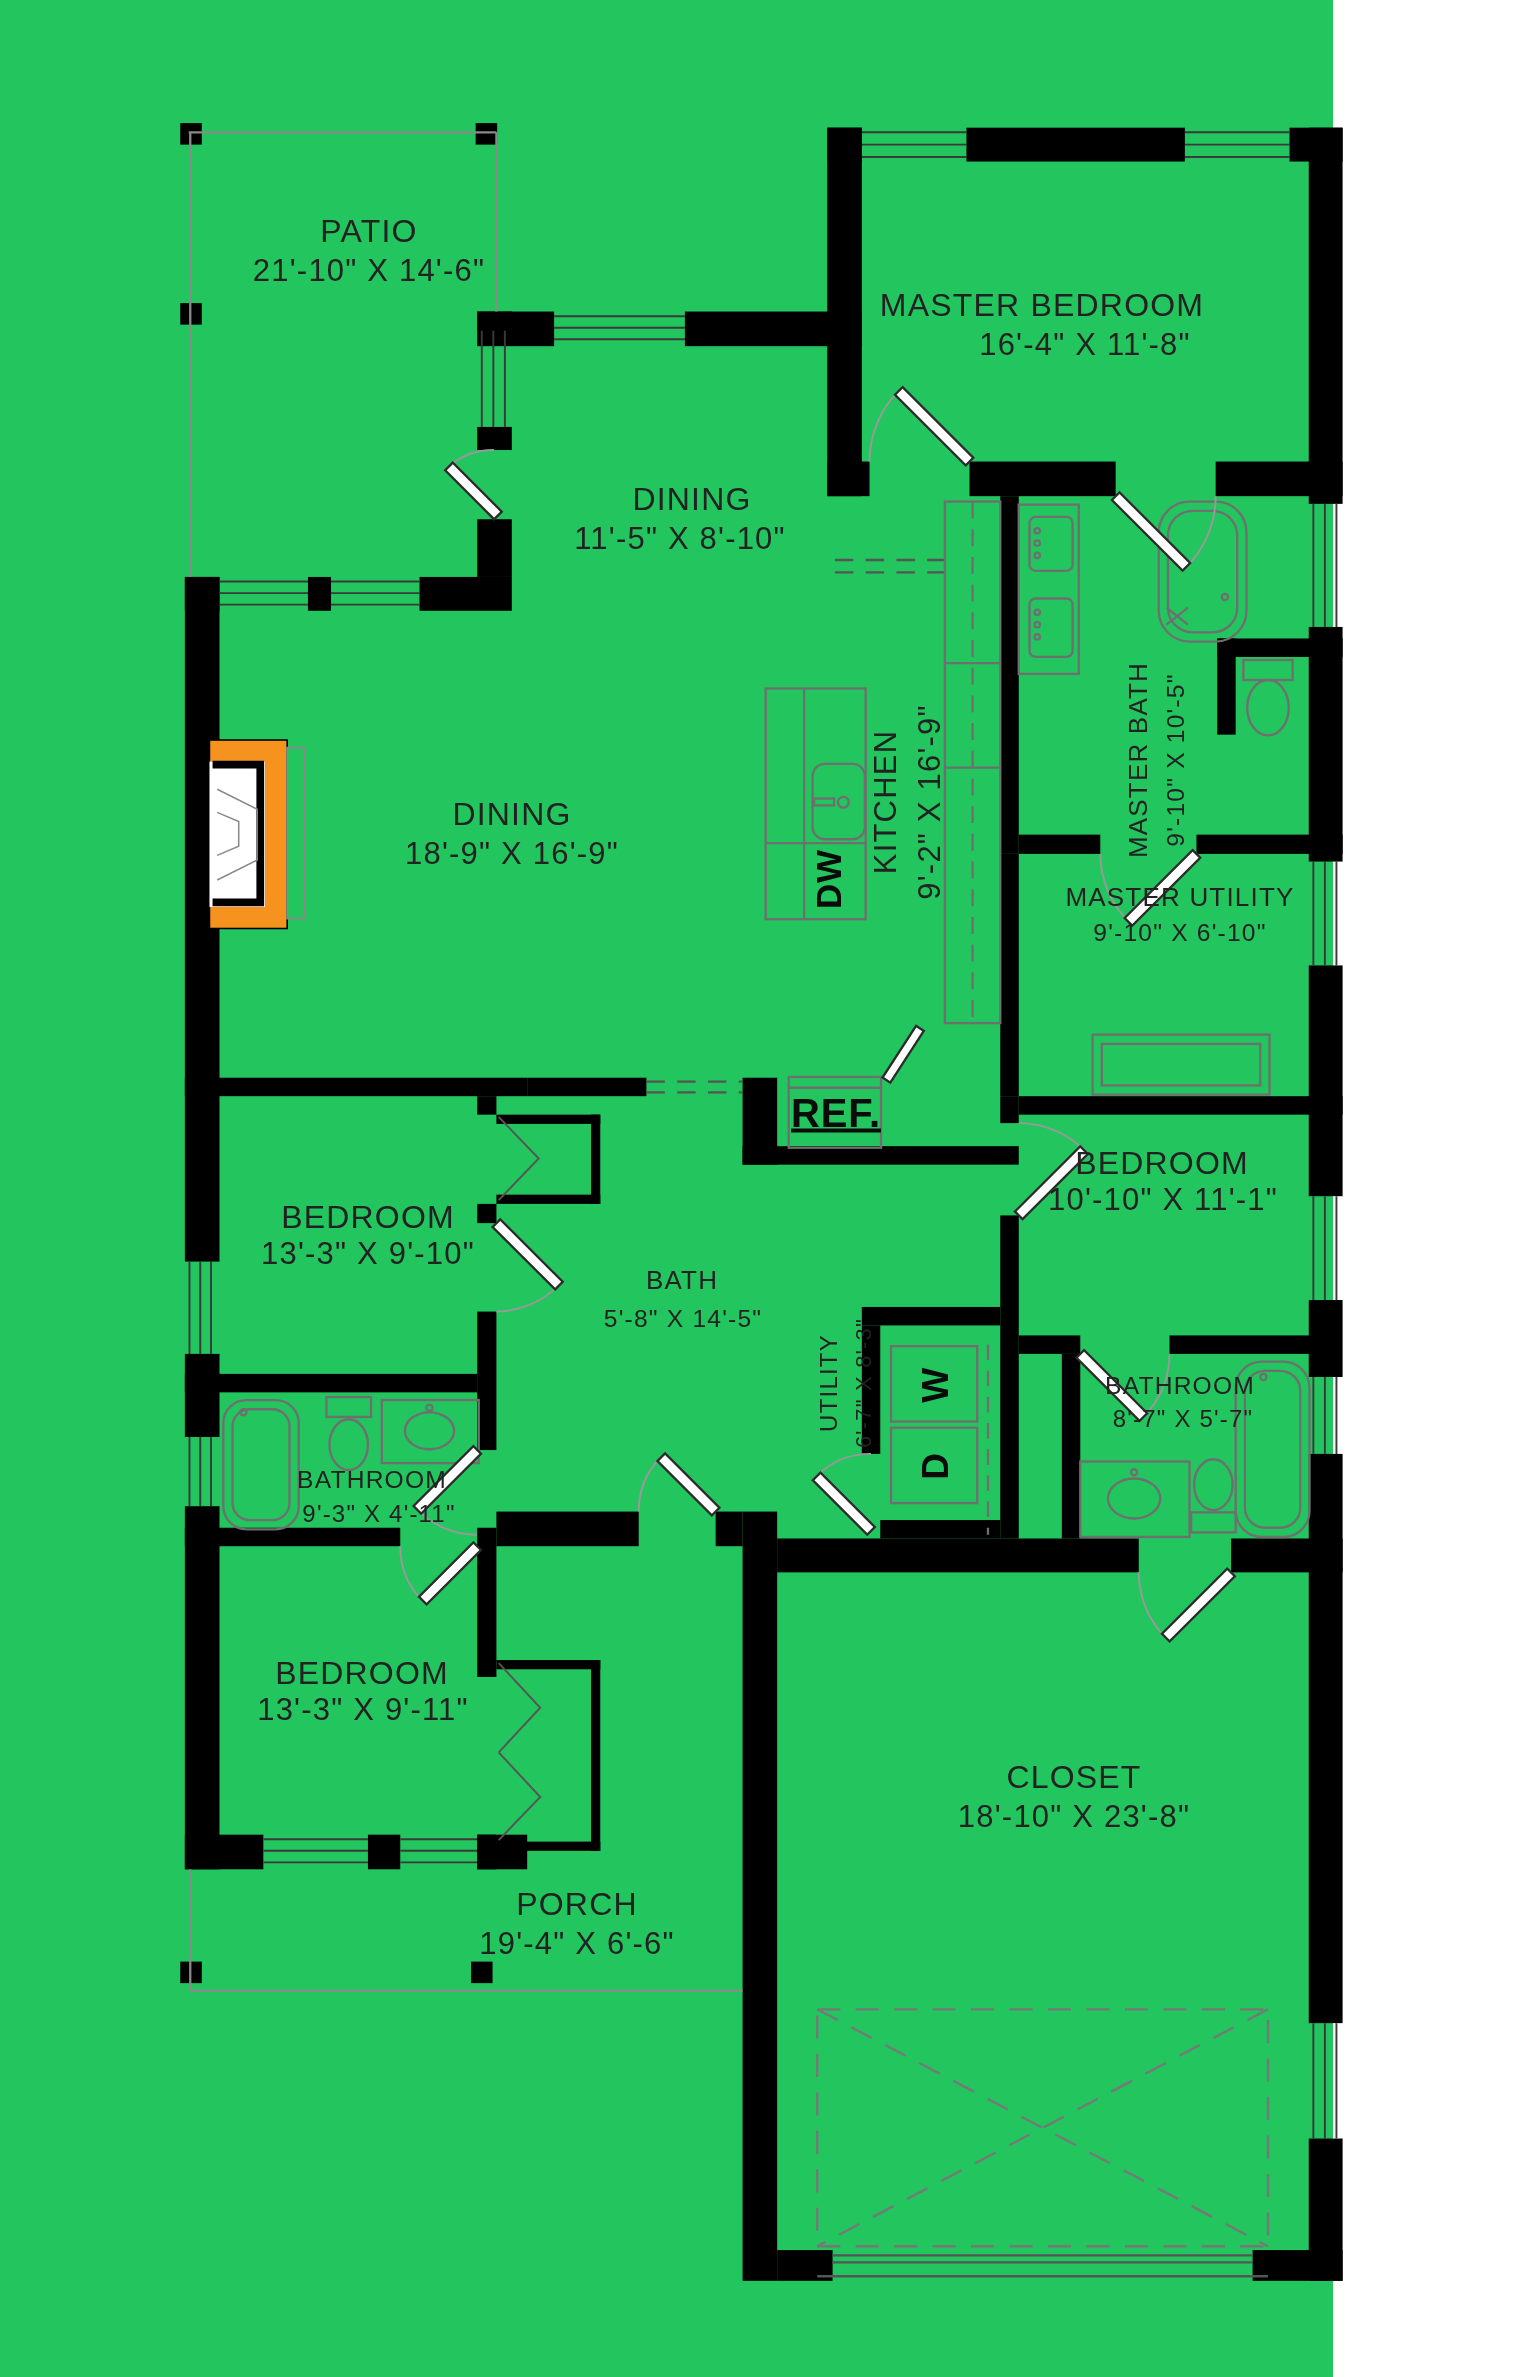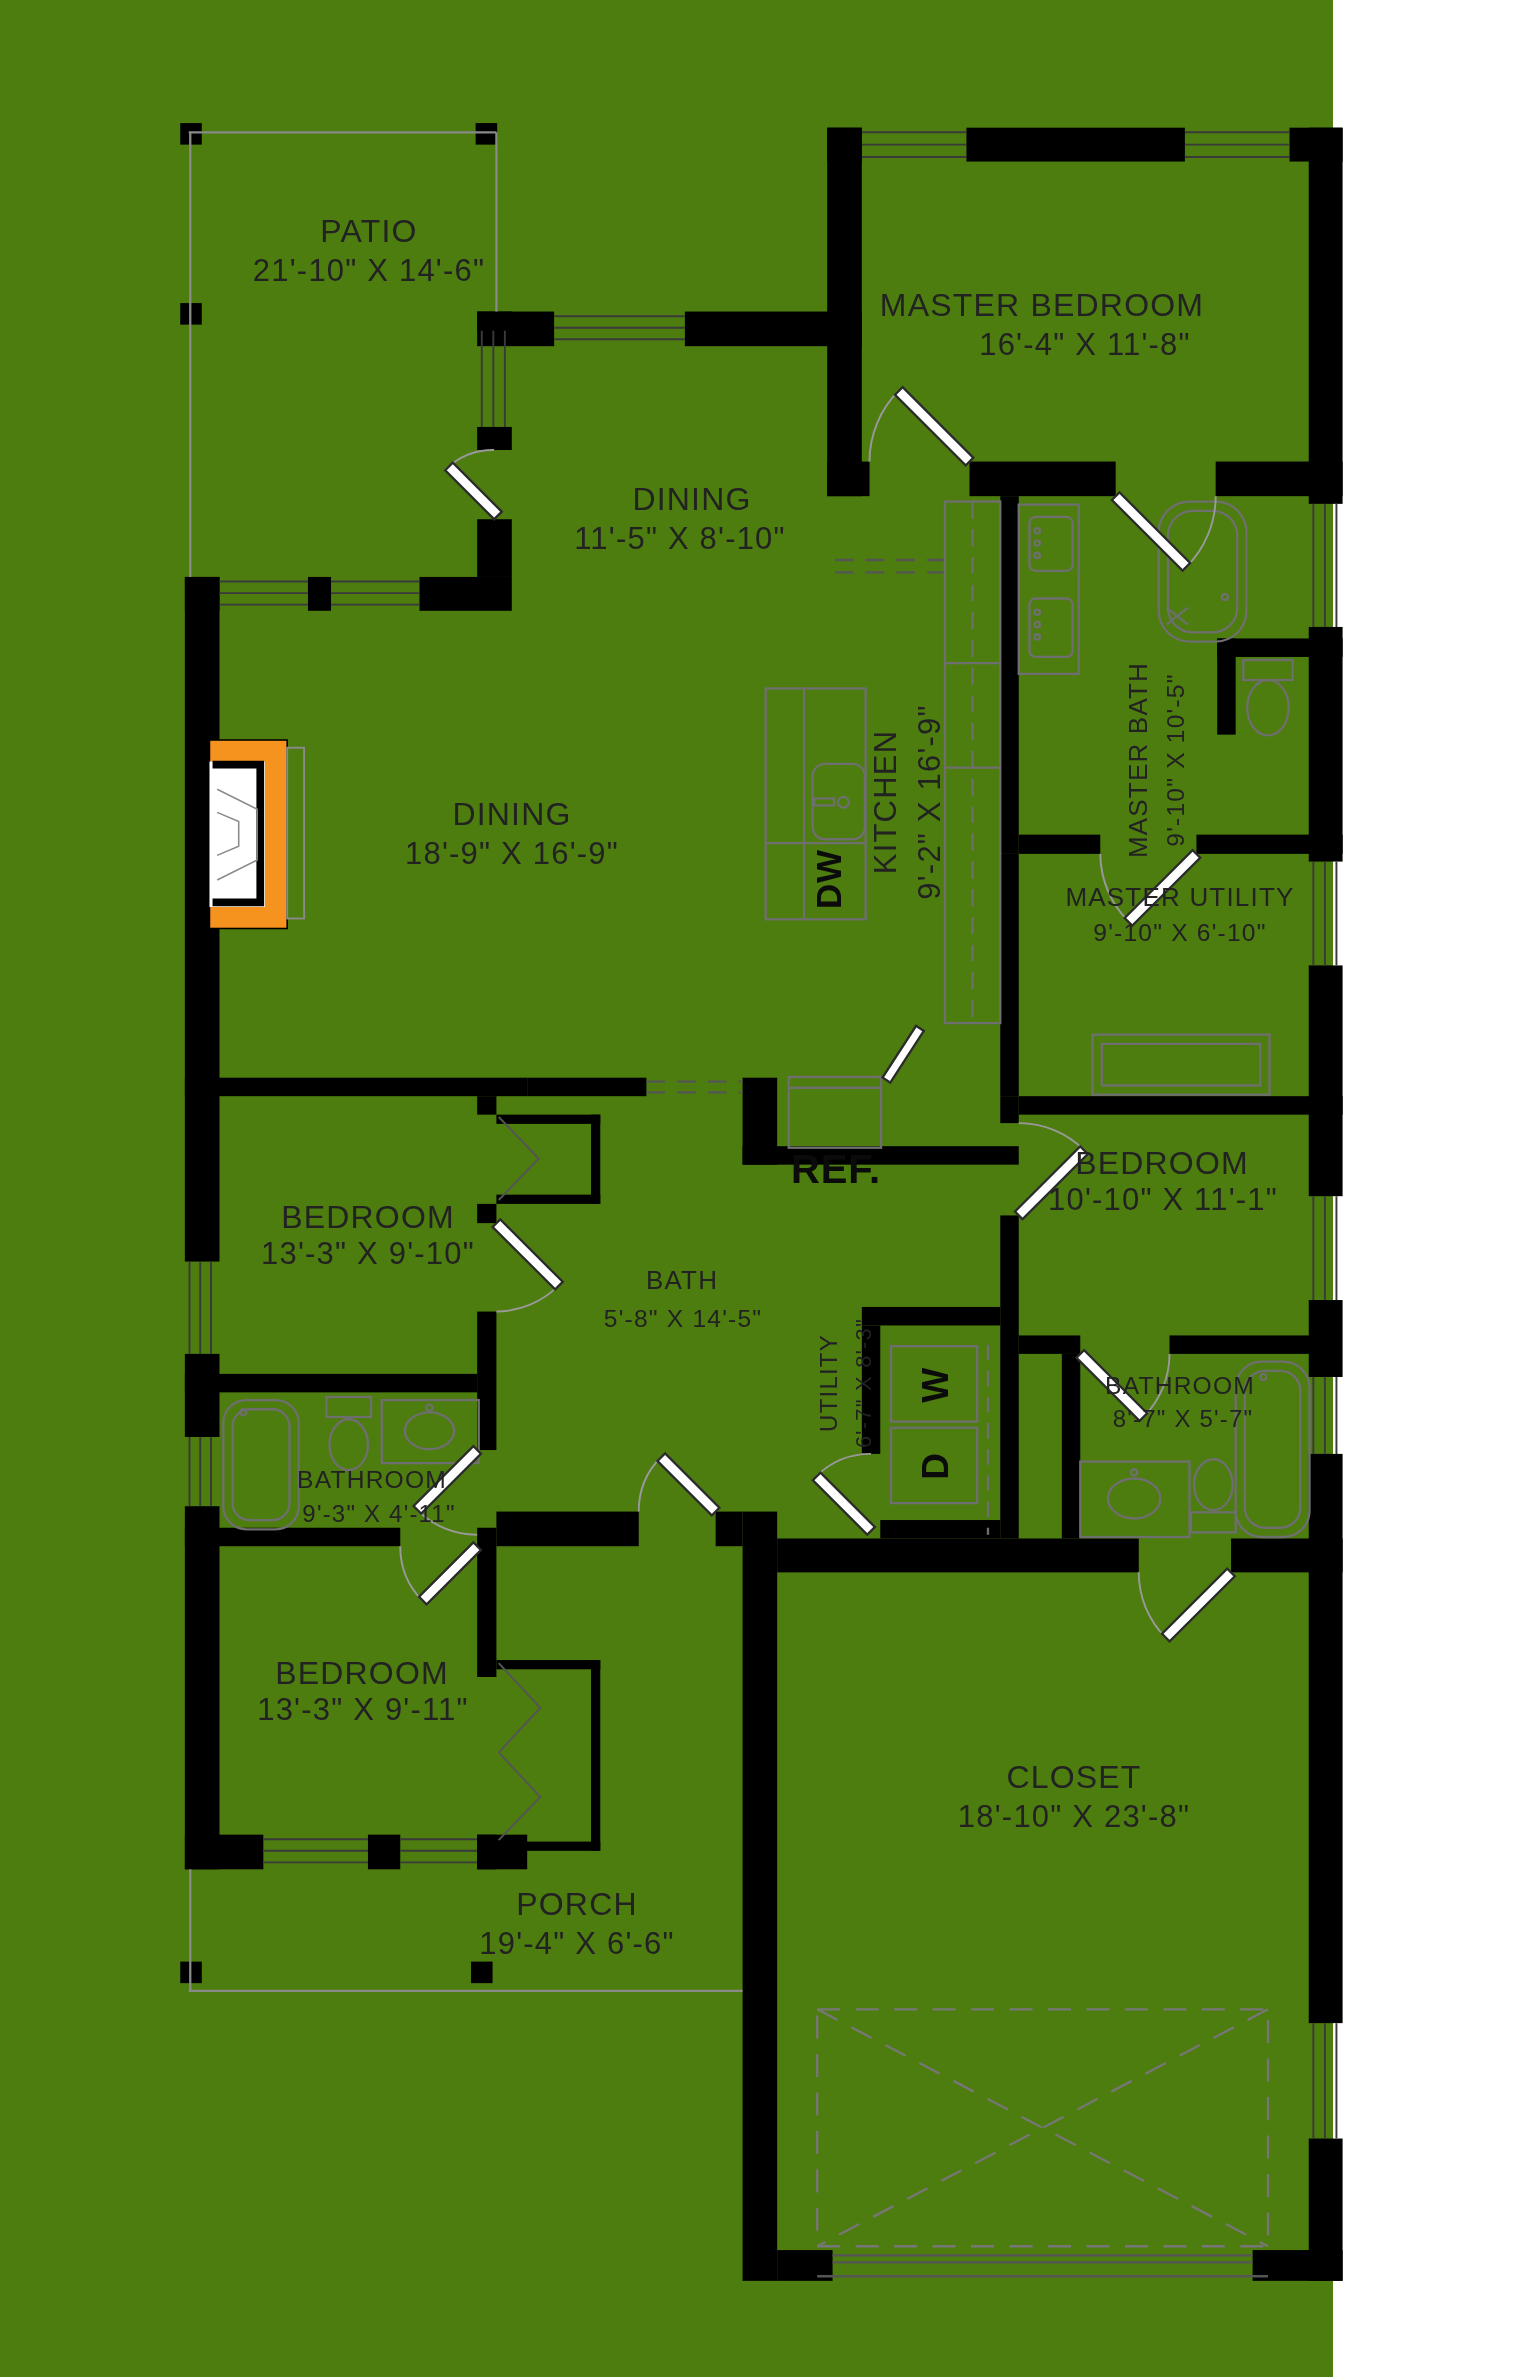--- a/index.html
+++ b/index.html
@@ -1,17 +1,17 @@
 <!DOCTYPE html>
 <html style="font-size:12.3px"><head>
 <meta charset="utf-8">
 <style>
   html,body{margin:0;padding:0;background:#ffffff;}
   body{width:1539px;height:2377px;overflow:hidden;}
-  #plan{position:relative;width: 1333px;height:2377px;background:#4d7c0f;font-family:"Liberation Sans",sans-serif;}
+  #plan{position:relative;width: 1333px;height:2377px;background:#22c55e;font-family:"Liberation Sans",sans-serif;}
   #plan-svg{position:absolute;left:0;top:0;}
   .lbl{position:absolute;white-space:nowrap;transform:translate(-50%,-50%);
        font-family:"Liberation Sans",sans-serif;color:#222222;letter-spacing:1.2px;}
   .rotblock{position:absolute;display:flex;flex-direction:column;align-items:center;gap:7.7px;
        transform:translate(-50%,-50%) rotate(-90deg);color:#222222;letter-spacing:1.2px;white-space:nowrap;}
   .rotblock div{white-space:nowrap;text-align:center;}
   .rot1{transform:translate(-50%,-50%) rotate(-90deg);}
   .s42{font-size:32px;} .s40{font-size:31px;}
   .s34{font-size:26px;} .s32{font-size:24.6px;}
   .s31{font-size:24px;} .s29{font-size:22px;}
@@ -356,19 +356,19 @@
 
   <div class="lbl s42" style="left:362px;top:1673px;">BEDROOM</div>
   <div class="lbl s40" style="left:363px;top:1710px;">13'-3" X 9'-11"</div>
 
   <div class="lbl s42" style="left:1074px;top:1777px;">CLOSET</div>
   <div class="lbl s40" style="left:1074px;top:1817px;">18'-10" X 23'-8"</div>
 
   <div class="lbl s42" style="left:577px;top:1904px;text-align:right;">PORCH</div>
   <div class="lbl s40" style="left:577px;top:1944px;">19'-4" X 6'-6"</div>
 
-  <div class="lbl app ref" style="left:836px;top:1169px;">REF.</div>
+  <div class="lbl app ref" style="left:836px;top:1113px;text-decoration:underline;">REF.</div>
   <div class="lbl app dw rot1" style="left:829px;top:879px;">DW</div>
   <div class="lbl app wd rot1" style="left:936px;top:1385px;">W</div>
   <div class="lbl app wd rot1" style="left:936px;top:1466px;">D</div>
 
 </div>
 
 
 </body></html>

